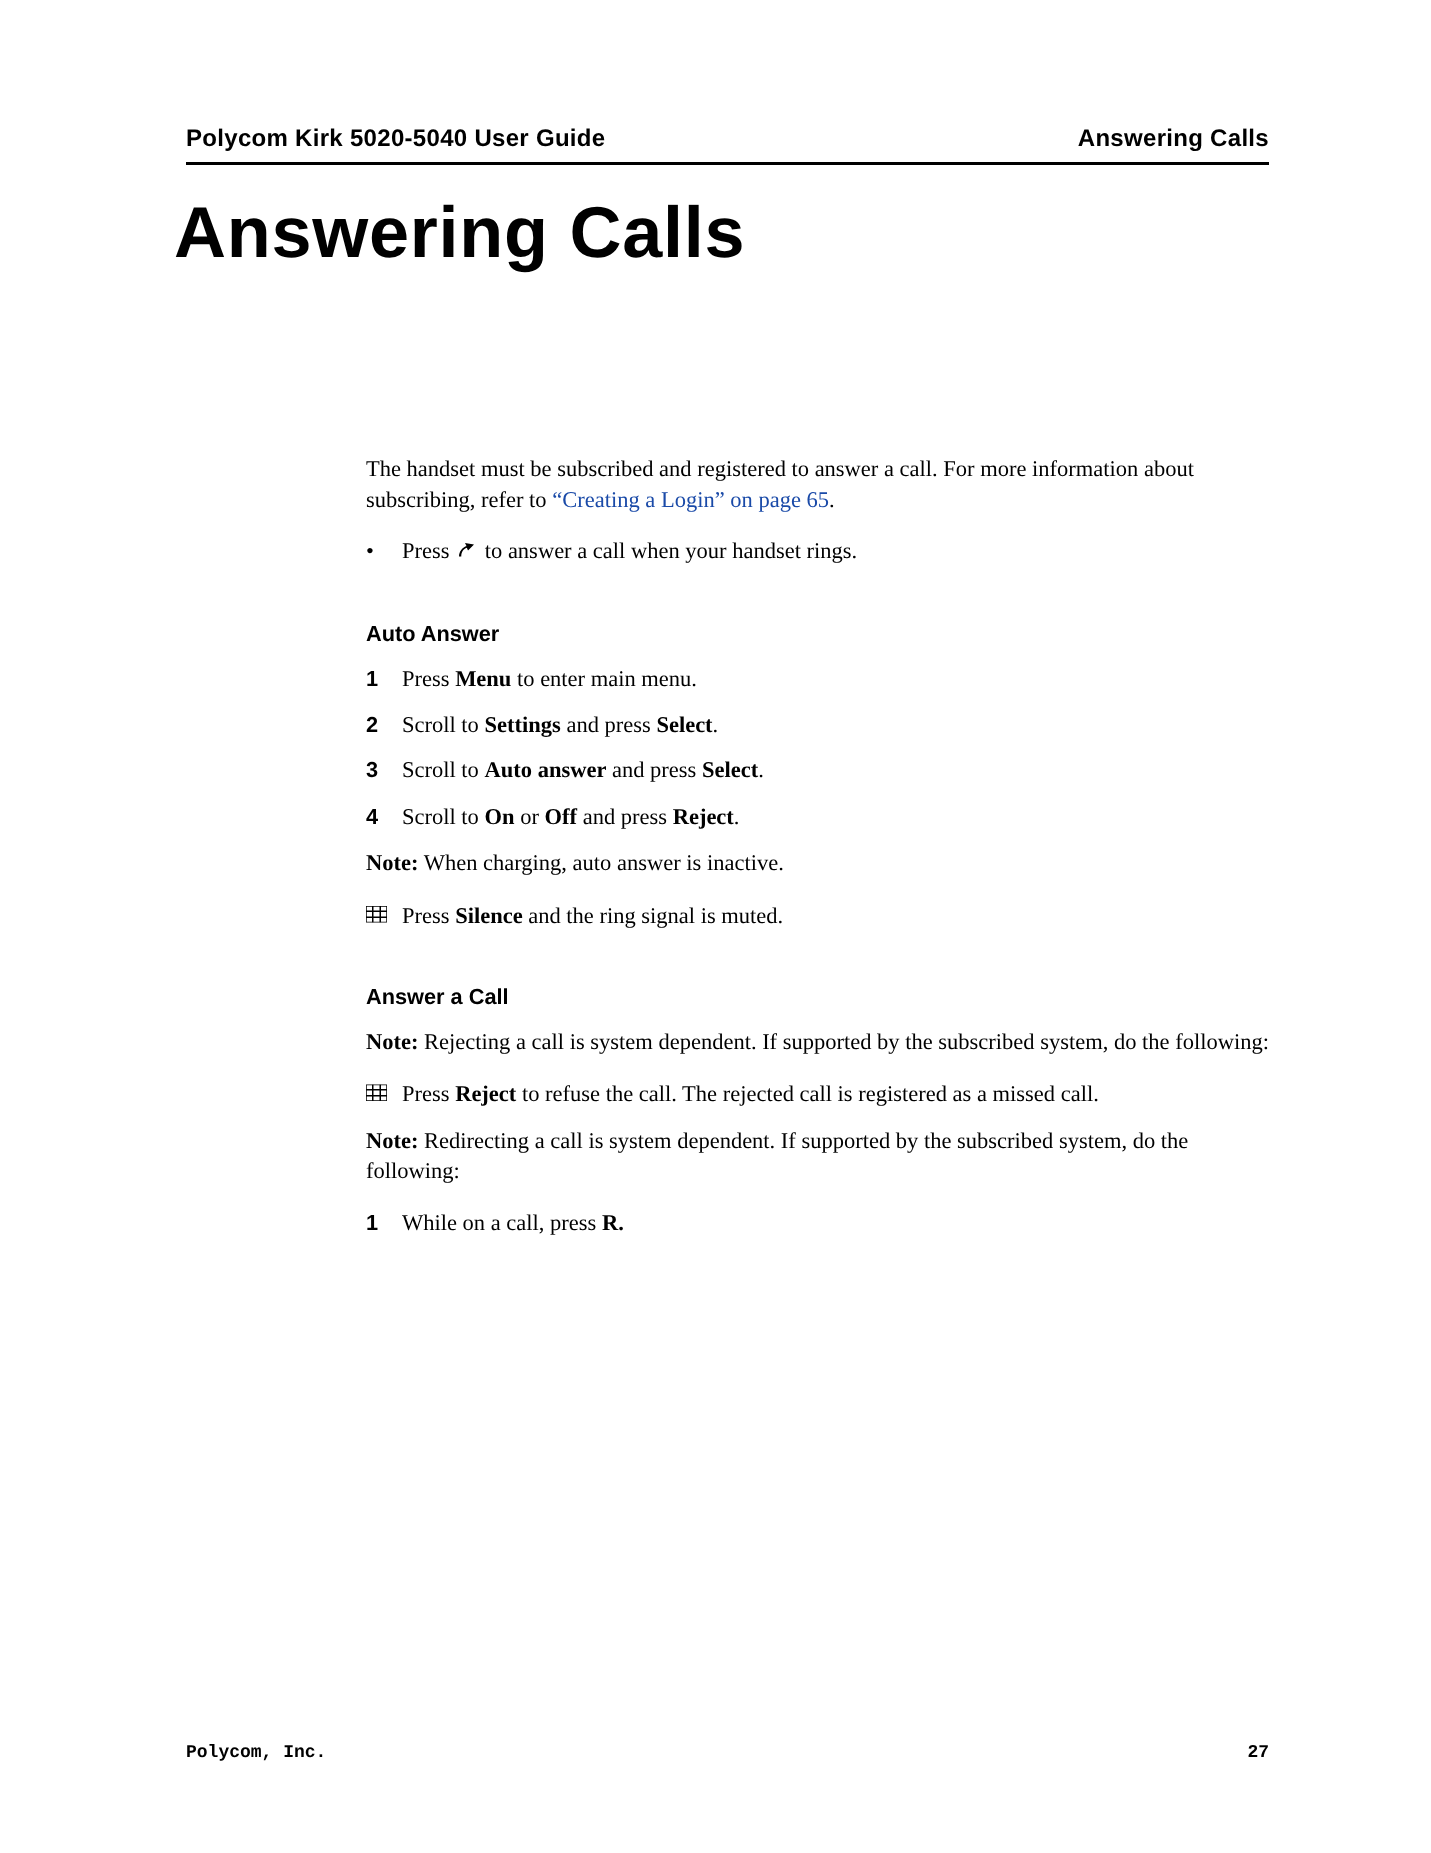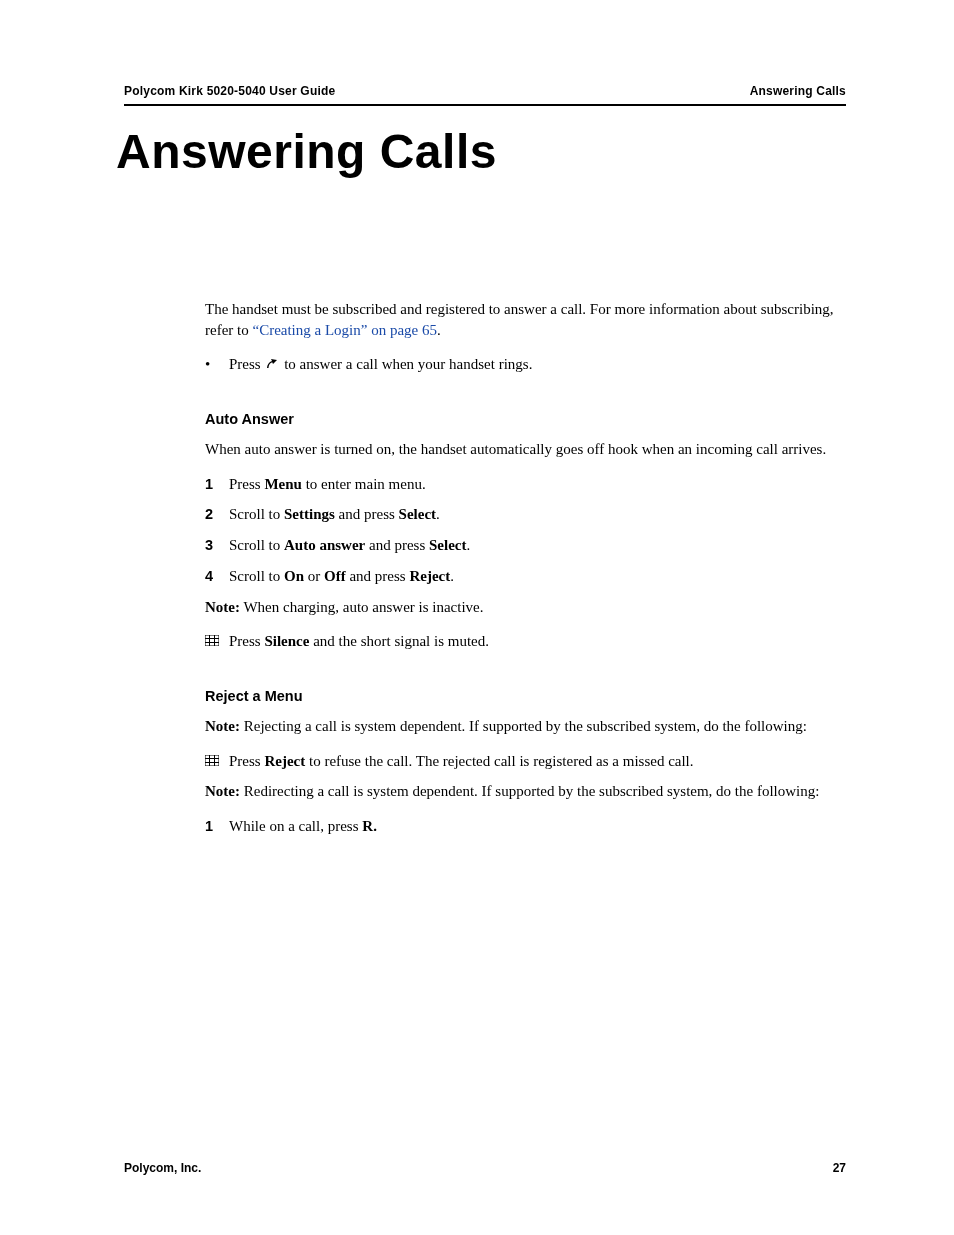--- a/index.html
+++ b/index.html
@@ -12,54 +12,54 @@
   .page{
     padding:84px 108px 60px 124px;
     box-sizing:border-box;
     height:100%;
     position:relative;
   }
   .header-row{
     display:flex;justify-content:space-between;
     font-family:Arial,Helvetica,sans-serif;
     font-weight:700;
-    font-size:12px;
+    font-size:16px;
     letter-spacing:.2px;
     padding-bottom:6px;
   }
   .rule{border:none;border-top:2px solid #000;margin:0 0 16px 0;}
   .title{
     font-family:Arial,Helvetica,sans-serif;
     font-weight:700;
     font-size:48px;
     margin:18px 0 0 -8px;
     letter-spacing:.5px;
   }
-  .body-col{margin-left:81px;margin-top:120px;font-size:15px;line-height:1.38;}
+  .body-col{margin-left:120px;margin-top:120px;font-size:15px;line-height:1.38;}
   .body-col p{margin:0 0 14px 0;}
   .body-col a{color:#1a4aa8;text-decoration:none;}
   .bullet-row{display:flex;margin:0 0 10px 0;}
   .bullet-mark{width:24px;flex:none;}
   .bullet-text{flex:1;}
   .note{margin-left:24px;margin-bottom:14px;}
   .subhead{
     font-family:Arial,Helvetica,sans-serif;
     font-weight:700;
     font-size:14.5px;
     margin:34px 0 10px 0;
   }
   .num-row{display:flex;margin:0 0 10px 0;align-items:flex-start;}
   .num{font-family:Arial,Helvetica,sans-serif;font-weight:700;width:24px;flex:none;font-size:14.5px;line-height:1.4;}
   .num-text{flex:1;}
   .icon{display:inline-block;vertical-align:-2px;}
   .icon svg{display:block;}
   .footer{
     position:absolute;left:124px;right:108px;bottom:60px;
     display:flex;justify-content:space-between;
-    font-family:Liberation Sans, sans-serif;
+    font-family:Liberation Mono, monospace;
     font-weight:700;
     font-size:12px;
   }
 </style>
 </head>
 <body>
 
 <div class="page">
   <div class="header-row">
     <span>Polycom Kirk 5020-5040 User Guide</span>
@@ -80,21 +80,20 @@
       <div class="bullet-mark">•</div>
       <div class="bullet-text">
         <span>Press </span><span class="icon"><svg width="16" height="14">
               <path d="M3 11 C3 8 5 5 8 4 L7 2 L13 3 L9 7 L8.2 5.2 C6 6 4.5 8 4.5 11 Z" fill="#000"></path>
             </svg></span><span> to answer a call when your handset rings.</span>
       </div>
     </div>
 
 
     <div class="subhead">Auto Answer</div>
-    <p>When auto answer is turned on, the handset automatically goes off hook when an incoming call arrives.</p>
 
     <div class="num-row">
       <div class="num">1</div>
       <div class="num-text"><span>Press </span><strong>Menu</strong><span> to enter main menu.</span></div>
     </div>
     <div class="num-row">
       <div class="num">2</div>
       <div class="num-text"><span>Scroll to </span><strong>Settings</strong><span> and press </span><strong>Select</strong><span>.</span></div>
     </div>
     <div class="num-row">
@@ -110,24 +109,24 @@
     </p>
 
     <div class="bullet-row">
       <div class="bullet-mark"><svg width="14" height="11">
             <rect x="0" y="0" width="14" height="11" fill="none" stroke="#000" stroke-width="1"></rect>
             <line x1="4.5" y1="0" x2="4.5" y2="11" stroke="#000" stroke-width="1"></line>
             <line x1="9.5" y1="0" x2="9.5" y2="11" stroke="#000" stroke-width="1"></line>
             <line x1="0" y1="3.5" x2="14" y2="3.5" stroke="#000" stroke-width="1"></line>
             <line x1="0" y1="7.5" x2="14" y2="7.5" stroke="#000" stroke-width="1"></line>
           </svg></div>
-      <div class="bullet-text"><span>Press </span><strong>Silence</strong><span> and the short signal is muted.</span></div>
+      <div class="bullet-text"><span>Press </span><strong>Silence</strong><span> and the ring signal is muted.</span></div>
     </div>
 
-    <div class="subhead">Reject a Menu</div>
+    <div class="subhead">Answer a Call</div>
     <p class="note">
       <strong>Note:</strong><span> Rejecting a call is system dependent. If supported by the subscribed system, do the following:</span>
     </p>
     <div class="bullet-row">
       <div class="bullet-mark"><svg width="14" height="11">
             <rect x="0" y="0" width="14" height="11" fill="none" stroke="#000" stroke-width="1"></rect>
             <line x1="4.5" y1="0" x2="4.5" y2="11" stroke="#000" stroke-width="1"></line>
             <line x1="9.5" y1="0" x2="9.5" y2="11" stroke="#000" stroke-width="1"></line>
             <line x1="0" y1="3.5" x2="14" y2="3.5" stroke="#000" stroke-width="1"></line>
             <line x1="0" y1="7.5" x2="14" y2="7.5" stroke="#000" stroke-width="1"></line>

